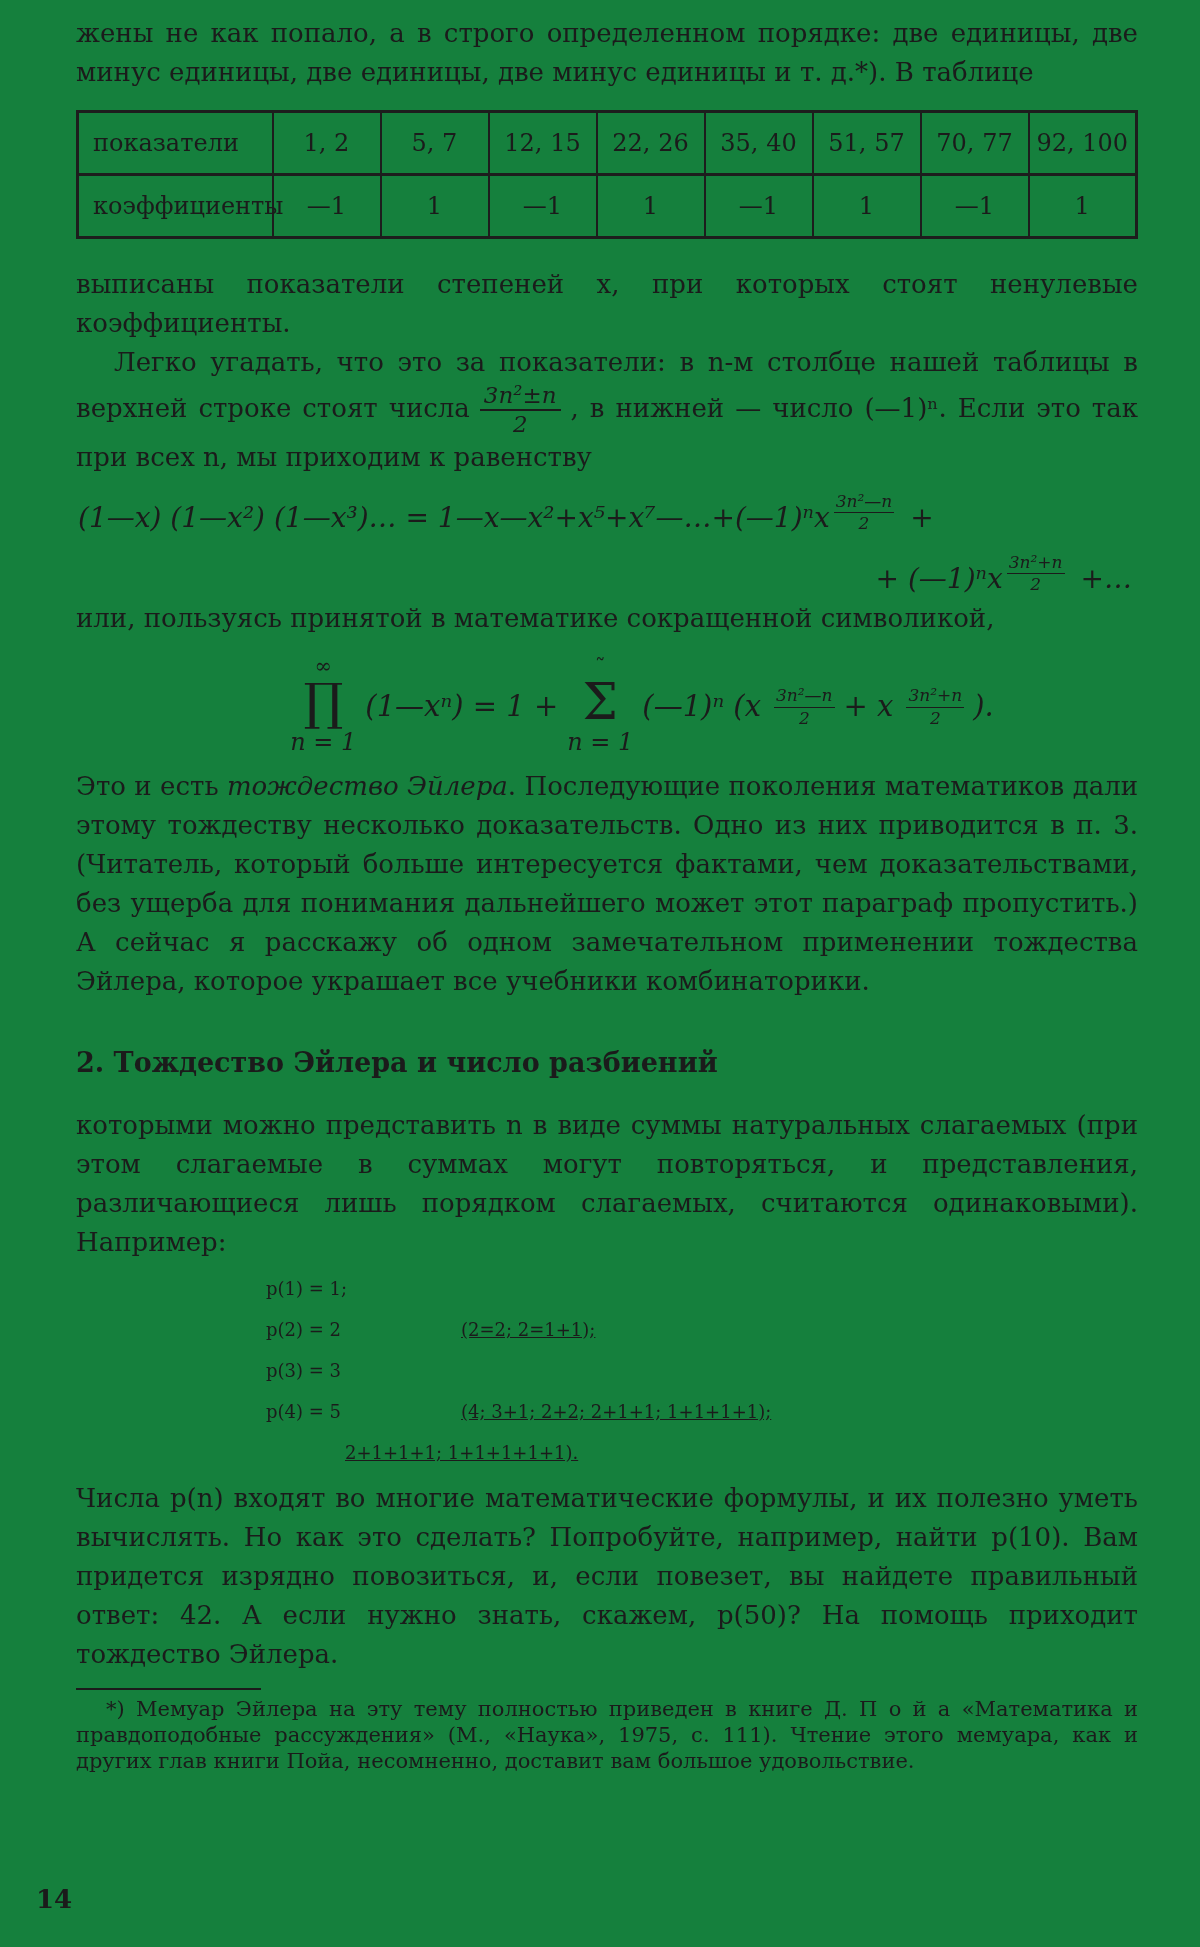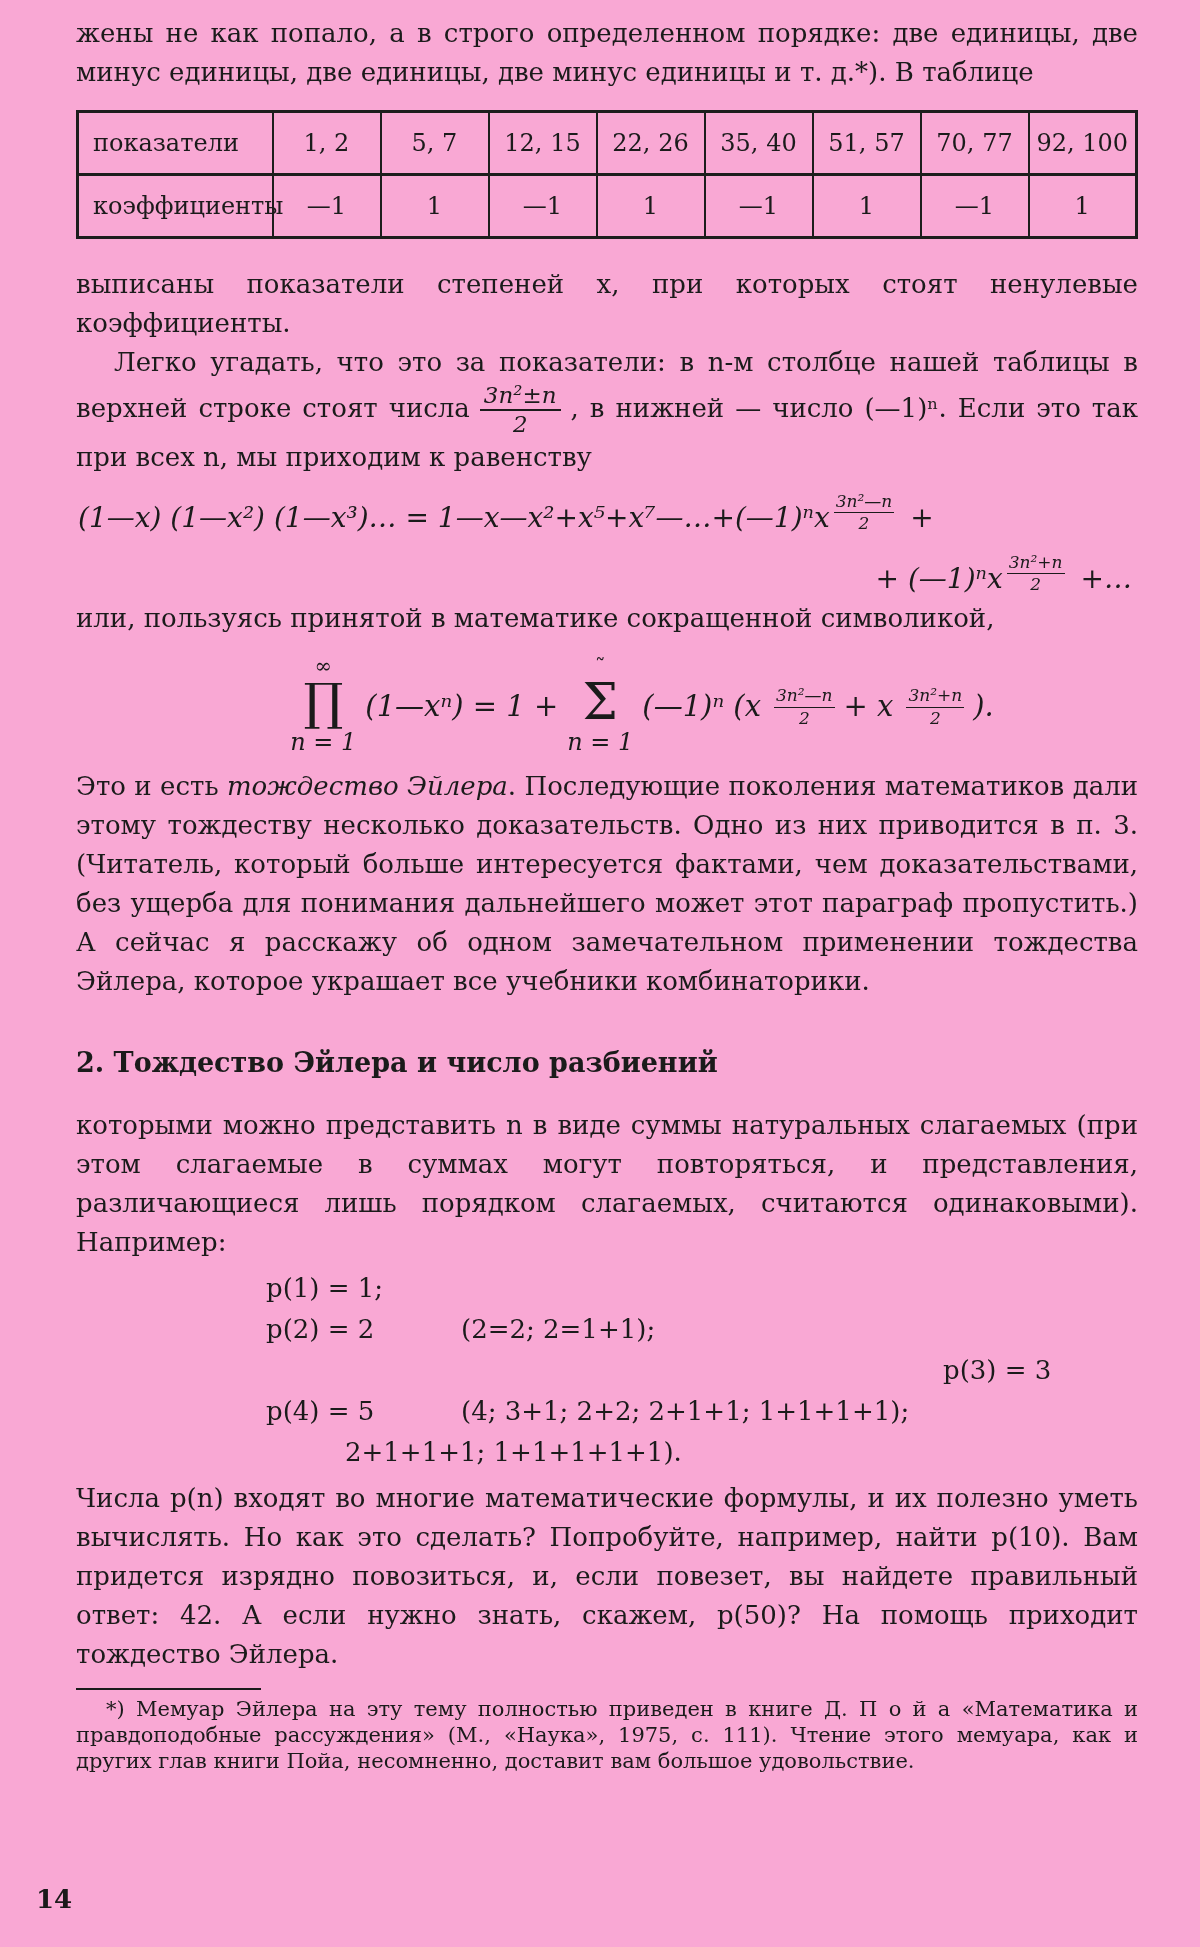--- a/index.html
+++ b/index.html
@@ -1,17 +1,17 @@
 <!DOCTYPE html>
 <html lang="ru"><head>
 <meta charset="utf-8">
 <style>
   html,body{margin:0;padding:0;background:#f3f1ec;}
   .page{
-    position:relative;width:1200px;height:1947px;background:#f9a8d4;
+    position:relative;width:1200px;height:1947px;background:#15803d;
     overflow:hidden;color:#1b1b1b;
     font-family:"DejaVu Serif","Liberation Serif",serif;
   }
   .content{padding:14px 62px 0 76px;font-size:26px;line-height:39px;text-align:justify;}
   p{margin:0;}
   .mt26{margin-top:26px;}
   .indent{text-indent:38px;}
 
   
   .coef-table{width:100%;border-collapse:collapse;margin-top:18px;font-size:24px;
@@ -41,23 +41,23 @@
   .bigop .sym{font-size:50px;line-height:1.02;}
   .bigop .top{font-size:21px;line-height:1;}
   .bigop .bot{font-size:24px;line-height:1.2;font-style:italic;}
 
   .sec-heading{font-weight:bold;font-size:27px;margin-top:42px;text-align:left;}
   .let-par{margin-top:16px;}
   .part-par{margin-top:24px;}
 
   
   .examples{margin-top:6px;}
-  .ex-row{display:flex;margin-left:190px;line-height:41px;font-size:26px;text-align:left;justify-content:flex-end;}
+  .ex-row{display:flex;margin-left:190px;line-height:41px;font-size:18px;text-align:left;}
   .ex-lhs{width:195px;flex:none;}
-  .ex-rhs{flex:1;}
+  .ex-rhs{flex:1;text-decoration:underline;}
   .ex-row.cont{margin-left:269px;}
   .ex-row.cont .ex-lhs{width:0;}
 
   .closing{margin-top:6px;}
 
   .footnote-rule{width:185px;border-top:2px solid #1b1b1b;margin-top:14px;}
   .footnote{font-size:21px;line-height:26px;margin-top:6px;text-indent:30px;text-align:justify;}
 
   .page-number{position:absolute;left:36px;top:1884px;font-weight:bold;font-size:26px;}
 </style>

